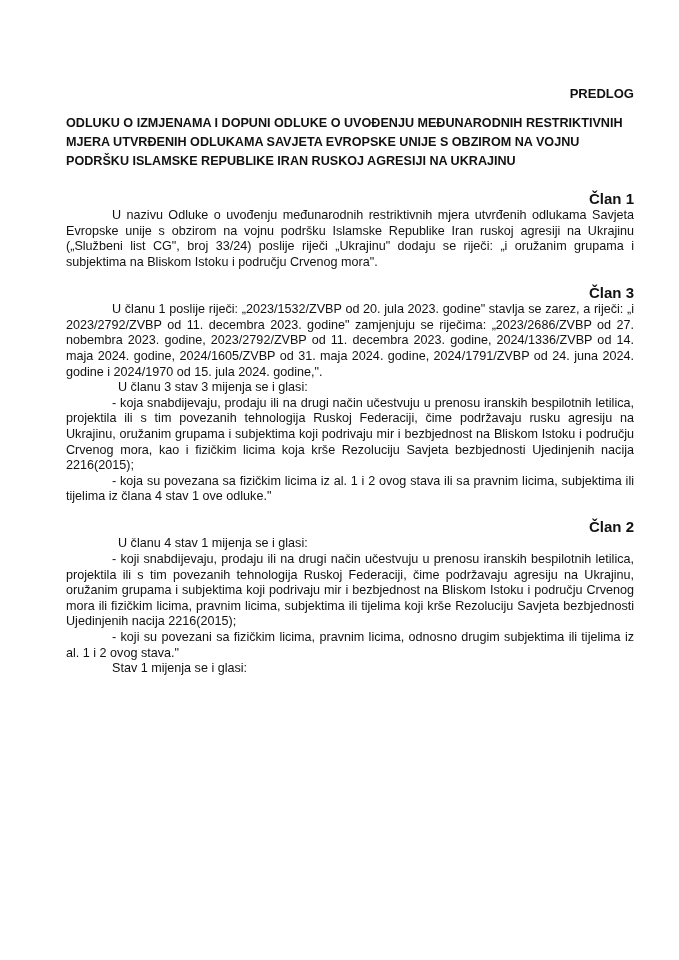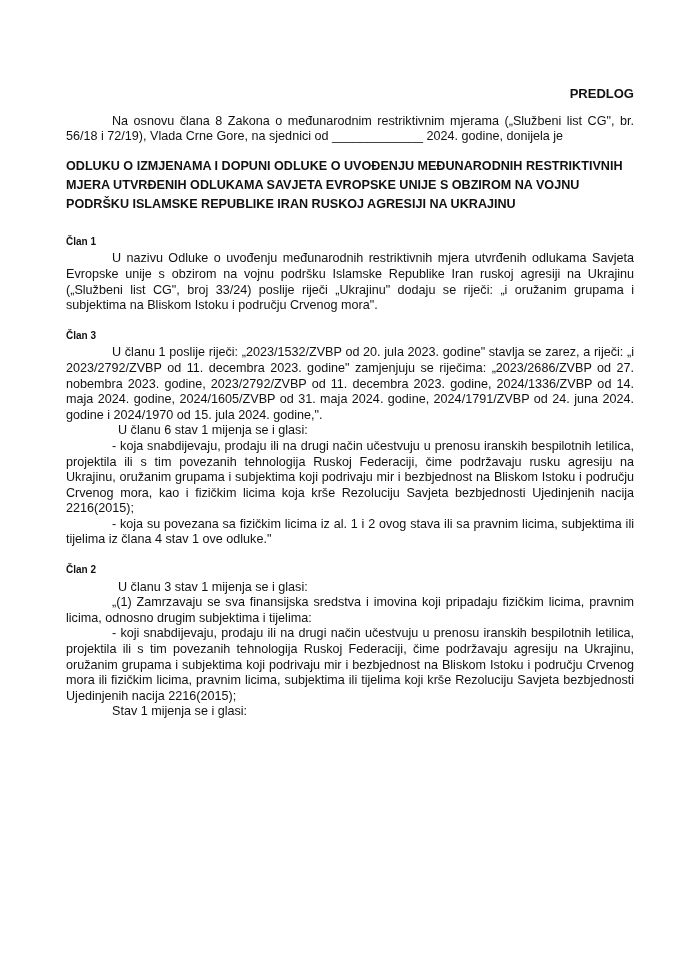--- a/index.html
+++ b/index.html
@@ -15,50 +15,49 @@
     text-align: right; font-weight: bold; font-size: 13px; margin: 0 0 12px 0;
   }
   p { margin: 0; }
   .just { text-align: justify; }
   .indent { text-indent: 46px; }
   .indent-s { text-indent: 52px; }
   .title {
     text-align: left; font-weight: bold; margin: 12px 0 20px 0; line-height: 19px;
   }
   .clan {
-    text-align: left; font-weight: bold; font-size: 10px; margin: 14px 0 2px 0;
+    text-align: right; font-weight: bold; font-size: 15px; margin: 14px 0 2px 0;
   }
   .clan.first { margin-top: 0; }
 </style>
 </head>
 <body>
 
 <div class="page">
   <p class="predlog">PREDLOG</p>
 
-  <p class="just indent">Na osnovu člana 8 Zakona o međunarodnim restriktivnim mjerama („Službeni list CG", br. 56/18 i 72/19), Vlada Crne Gore, na sjednici od _____________ 2024. godine, donijela je</p>
 
   <p class="title">ODLUKU O IZMJENAMA I DOPUNI ODLUKE O UVOĐENJU MEĐUNARODNIH RESTRIKTIVNIH MJERA UTVRĐENIH ODLUKAMA SAVJETA EVROPSKE UNIJE S OBZIROM NA VOJNU PODRŠKU ISLAMSKE REPUBLIKE IRAN RUSKOJ AGRESIJI NA UKRAJINU</p>
 
   <section>
     <p class="clan first">Član 1</p>
     <p class="just indent">U nazivu Odluke o uvođenju međunarodnih restriktivnih mjera utvrđenih odlukama Savjeta Evropske unije s obzirom na vojnu podršku Islamske Republike Iran ruskoj agresiji na Ukrajinu („Službeni list CG", broj 33/24) poslije riječi „Ukrajinu" dodaju se riječi: „i oružanim grupama i subjektima na Bliskom Istoku i području Crvenog mora".</p>
   </section>
 
   <section>
     <p class="clan">Član 3</p>
     <p class="just indent">U članu 1 poslije riječi: „2023/1532/ZVBP od 20. jula 2023. godine" stavlja se zarez, a riječi: „i 2023/2792/ZVBP od 11. decembra 2023. godine" zamjenjuju se riječima: „2023/2686/ZVBP od 27. nobembra 2023. godine, 2023/2792/ZVBP od 11. decembra 2023. godine, 2024/1336/ZVBP od 14. maja 2024. godine, 2024/1605/ZVBP od 31. maja 2024. godine, 2024/1791/ZVBP od 24. juna 2024. godine i 2024/1970 od 15. jula 2024. godine,".</p>
   </section>
 
   <section>
-    <p class="just indent-s">U članu 6 stav 1 mijenja se i glasi:</p>
+    <p class="just indent-s">U članu 3 stav 3 mijenja se i glasi:</p>
     <p class="just indent">- koja snabdijevaju, prodaju ili na drugi način učestvuju u prenosu iranskih bespilotnih letilica, projektila ili s tim povezanih tehnologija Ruskoj Federaciji, čime podržavaju rusku agresiju na Ukrajinu, oružanim grupama i subjektima koji podrivaju mir i bezbjednost na Bliskom Istoku i području Crvenog mora, kao i fizičkim licima koja krše Rezoluciju Savjeta bezbjednosti Ujedinjenih nacija 2216(2015);</p>
     <p class="just indent">- koja su povezana sa fizičkim licima iz al. 1 i 2 ovog stava ili sa pravnim licima, subjektima ili tijelima iz člana 4 stav 1 ove odluke."</p>
   </section>
 
   <section>
     <p class="clan">Član 2</p>
-    <p class="just indent-s">U članu 3 stav 1 mijenja se i glasi:</p>
-    <p class="just indent">„(1) Zamrzavaju se sva finansijska sredstva i imovina koji pripadaju fizičkim licima, pravnim licima, odnosno drugim subjektima i tijelima:</p>
+    <p class="just indent-s">U članu 4 stav 1 mijenja se i glasi:</p>
     <p class="just indent">- koji snabdijevaju, prodaju ili na drugi način učestvuju u prenosu iranskih bespilotnih letilica, projektila ili s tim povezanih tehnologija Ruskoj Federaciji, čime podržavaju agresiju na Ukrajinu, oružanim grupama i subjektima koji podrivaju mir i bezbjednost na Bliskom Istoku i području Crvenog mora ili fizičkim licima, pravnim licima, subjektima ili tijelima koji krše Rezoluciju Savjeta bezbjednosti Ujedinjenih nacija 2216(2015);</p>
+    <p class="just indent">- koji su povezani sa fizičkim licima, pravnim licima, odnosno drugim subjektima ili tijelima iz al. 1 i 2 ovog stava."</p>
     <p class="indent">Stav 1 mijenja se i glasi:</p>
   </section>
 </div>
 
 </body></html>

